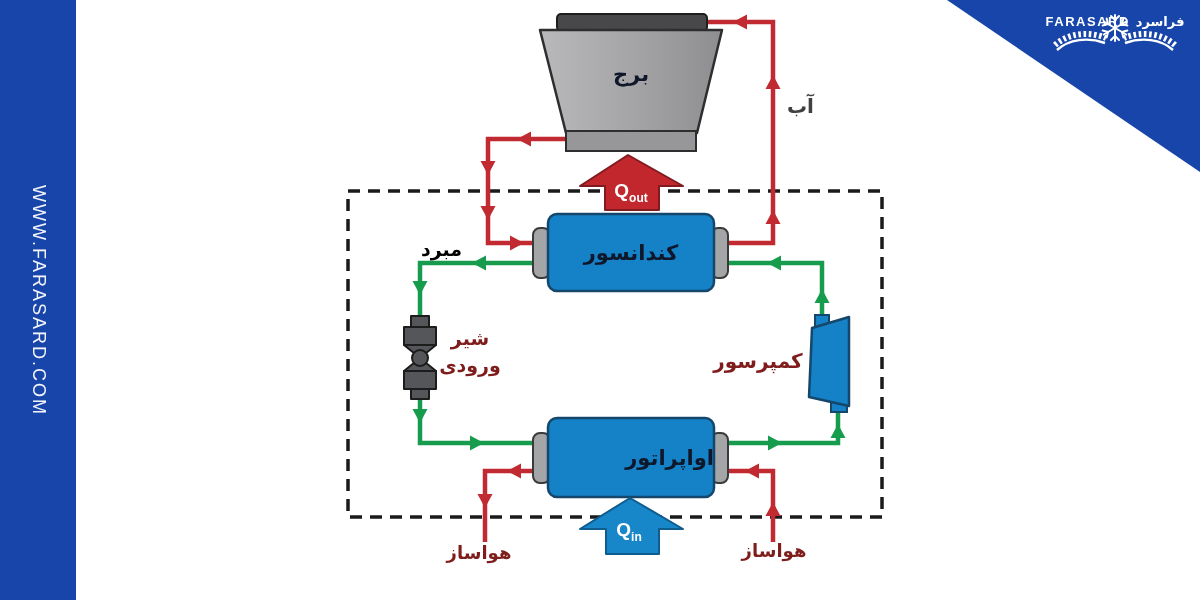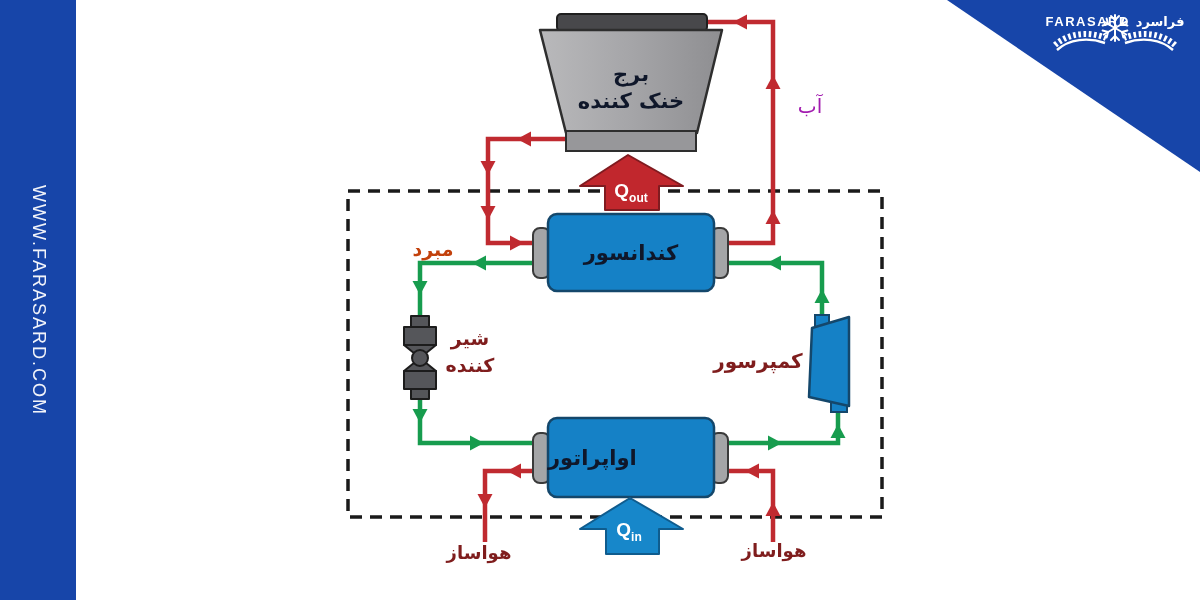--- a/index.html
+++ b/index.html
@@ -29,25 +29,25 @@
   }
   #logo .latin{ font-family:"Liberation Sans", sans-serif; font-weight:bold; font-size:13px; letter-spacing:1.5px; }
   #logo .persian{ font-size:13px; font-weight:bold; }
   
   .lbl{ position:absolute; text-align:center; }
   .two-line{ line-height:25px; }
   .white{ color:#0f172a; font-weight:bold; }
   .black{ color:#7f1d1d; font-weight:bold; }
   #tower-label{ left:548px; top:61px; width:166px; font-size:21px; line-height:27px; }
   #condenser-label{ left:548px; top:214px; width:166px; height:77px; display:flex; align-items:center; justify-content:center; font-size:21px;border-radius:17px; }
-  #evaporator-label{ left:548px; top:418px; width:166px; height:79px; display:flex; align-items:center; justify-content:flex-end; font-size:21px; }
+  #evaporator-label{ left:548px; top:418px; width:166px; height:79px; display:flex; align-items:center; justify-content:flex-start; font-size:21px; }
   #compressor-label{ left:710px; top:349px; width:96px; font-size:20px; }
   #valve-label{ left:432px; top:325px; width:76px; font-size:19px; line-height:27px; }
-  #refrigerant-label{ left:404px; top:238px; width:58px; color:#c2410c; font-weight:bold; font-size:19px; }
-  #water-label{ left:781px; top:94px; width:46px; color:#a21caf; font-weight:normal; font-size:20px; text-align:center; padding-left:6px;}
+  #refrigerant-label{ left:404px; top:238px; width:58px; color:#000000; font-weight:bold; font-size:19px;text-align:right; }
+  #water-label{ left:781px; top:94px; width:46px; color:#404040; font-weight:bold; font-size:20px; text-align:left; padding-left:6px;}
   .q-label{ color:#fff; font-weight:bold; font-size:19px; font-family:"Liberation Sans", sans-serif;}
   .q-label sub{ font-size:12px; }
   #qout-label{ left:599px; top:180px; width:64px; }
   #qin-label{ left:597px; top:519px; width:64px; }
   #chilled-label{ left:416px; top:541px; width:126px; font-size:18px; line-height:23px; }
   #warm-label{ left:711px; top:539px; width:126px; font-size:18px; line-height:23px; }
   svg{ position:absolute; left:0; top:0; }
 </style>
 </head>
 <body>
@@ -171,38 +171,37 @@
       <circle cx="420" cy="358" r="8"></circle>
       <rect x="404" y="371" width="32" height="18"></rect>
       <rect x="411" y="389" width="18" height="10"></rect>
     </g>
 
     <polygon points="630,498 683,529 659,529 659,554 606,554 606,529 580,529" fill="#1787ca" stroke="#0f5c8e" stroke-width="2" stroke-linejoin="round"></polygon>
   </svg>
 
   <div id="tower-label" class="lbl white" dir="rtl">
     <div>برج</div>
-    <div>خنک کننده</div>
   </div>
 
   <div id="condenser-label" class="lbl white" dir="rtl">
     <span>کندانسور</span>
   </div>
 
   <div id="evaporator-label" class="lbl white" dir="rtl">
     <span>اواپراتور</span>
   </div>
 
   <div id="compressor-label" class="lbl black" dir="rtl">
     <span>کمپرسور</span>
   </div>
 
   <div id="valve-label" class="lbl black two-line" dir="rtl">
     <div>شیر</div>
-    <div>کننده</div>
+    <div>ورودی</div>
   </div>
 
   <div id="refrigerant-label" class="lbl" dir="rtl">
     <span>مبرد</span>
   </div>
 
   <div id="water-label" class="lbl" dir="rtl">
     <span>آب</span>
   </div>
 

